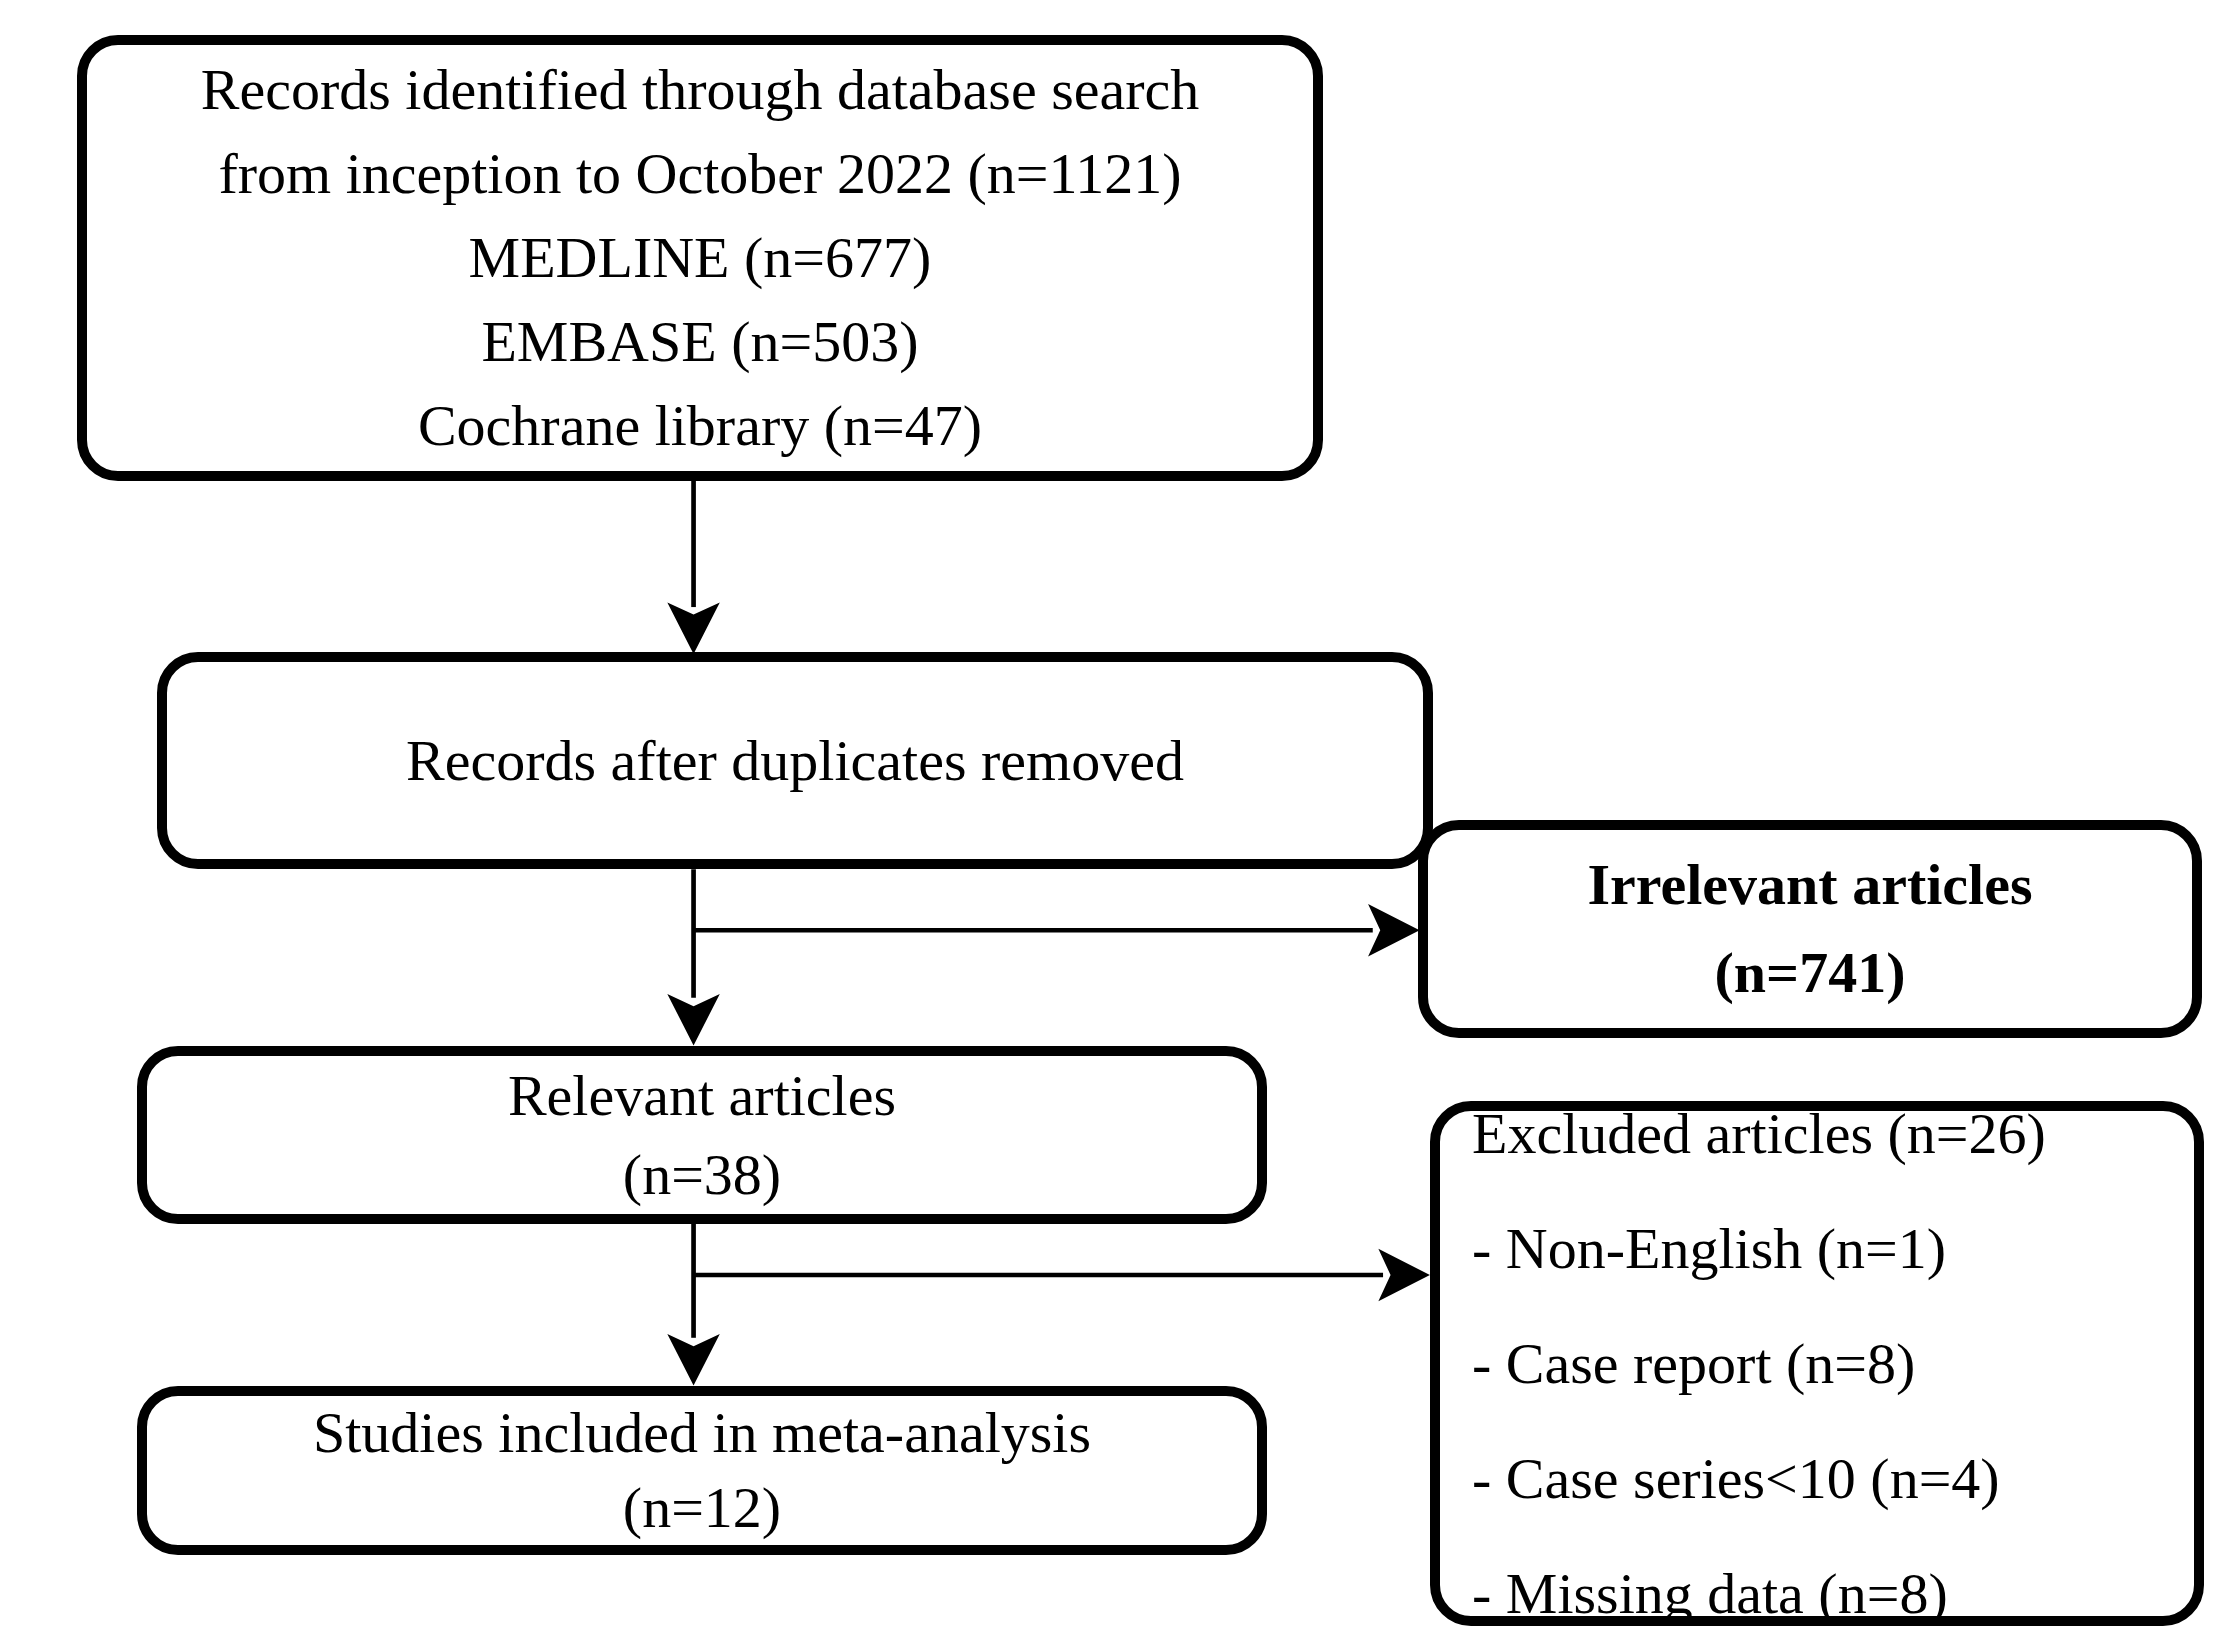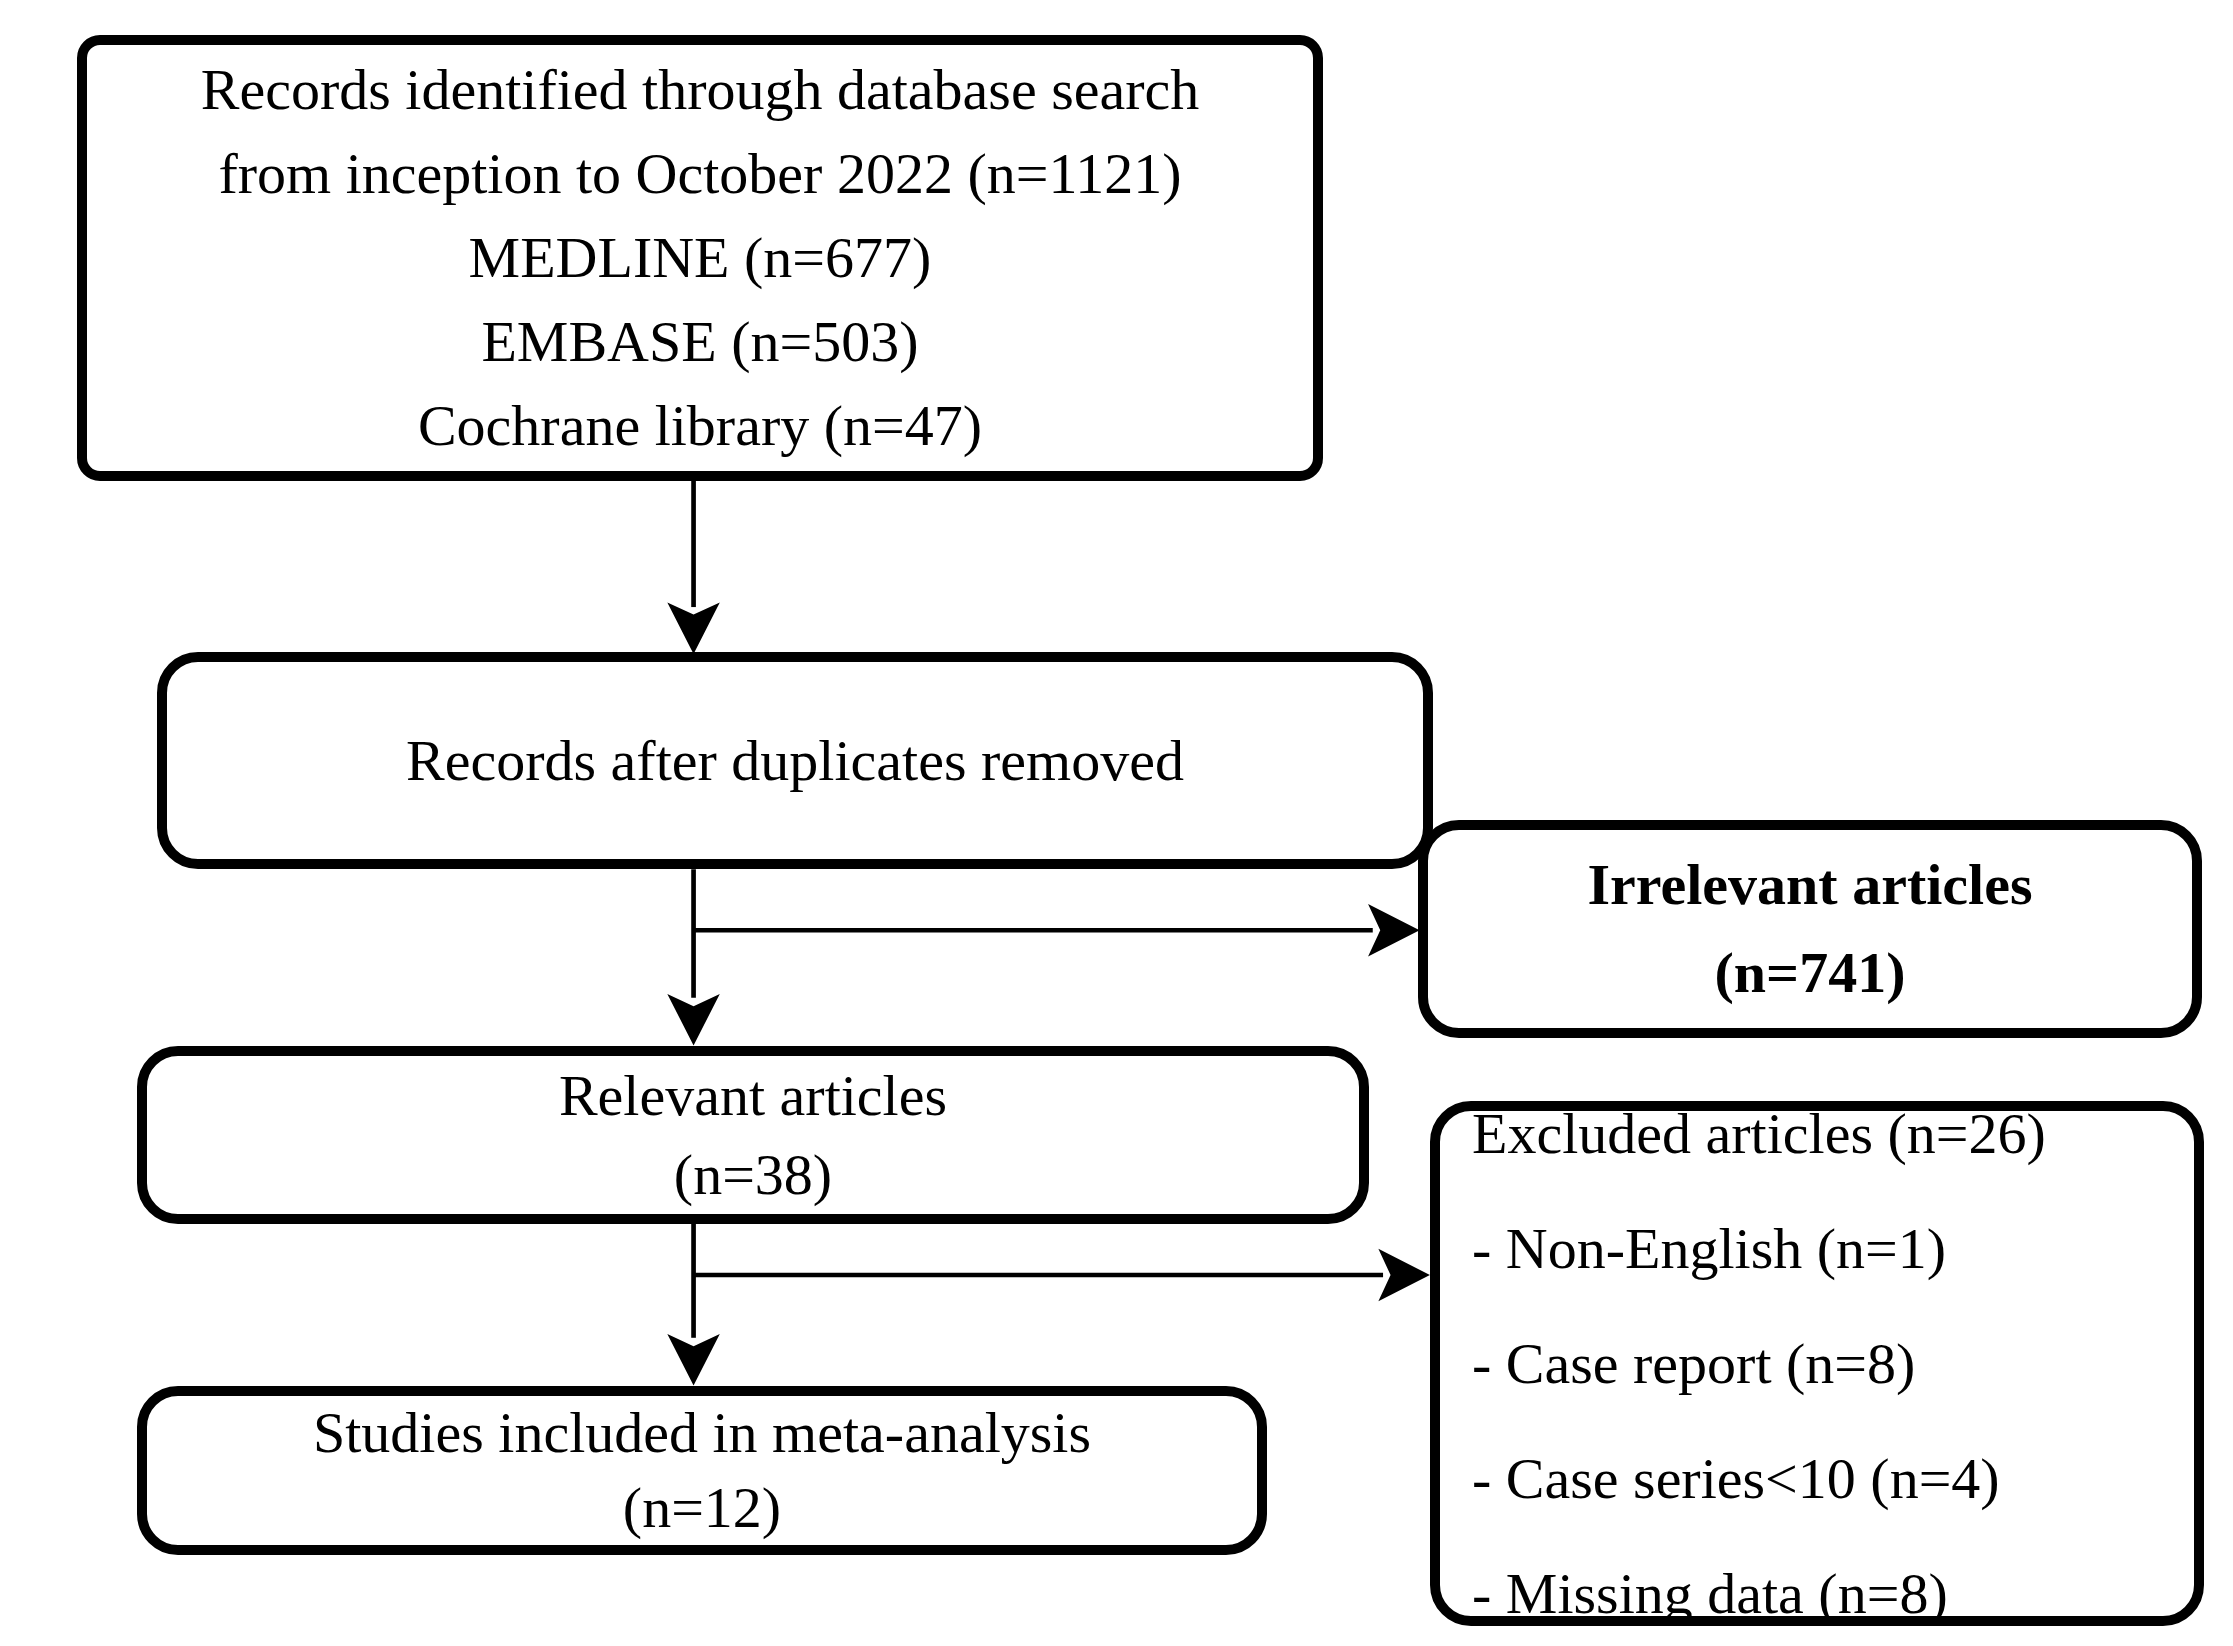--- a/index.html
+++ b/index.html
@@ -28,34 +28,33 @@
     align-items: center;
     text-align: center;
     font-size: 58px;
     line-height: 1.42;
   }
   .box .line { white-space: nowrap; }
 
   #box-identification {
     left: 77px; top: 35px; width: 1246px; height: 446px;
     line-height: 84px;
-    border-radius: 23px;
   }
   #box-duplicates {
     left: 149px; top: 652px; width: 1276px; height: 217px;
     line-height: 88px;
     margin-left: 8px;
   }
   #box-irrelevant {
     left: 1418px; top: 820px; width: 784px; height: 218px;
     line-height: 88px;
     font-weight: bold;
   }
   #box-relevant {
-    left: 137px; top: 1046px; width: 1232px; height: 178px;
+    left: 137px; top: 1046px; width: 1130px; height: 178px;
     line-height: 79px;
   }
   #box-excluded {
     left: 1430px; top: 1101px; width: 774px; height: 525px;
     line-height: 83px;
     align-items: flex-start;
     text-align: left;
     padding-left: 32px;
     padding-right: 7.5px;
     gap: 32px;

